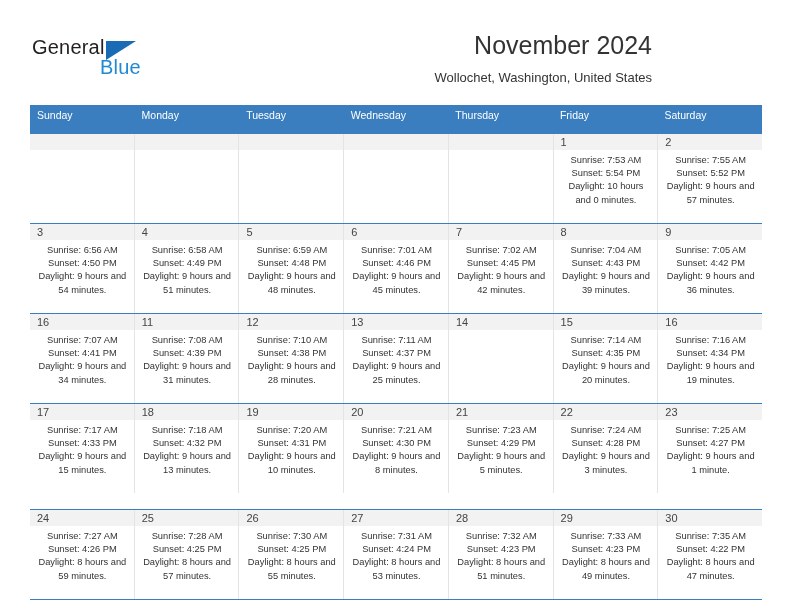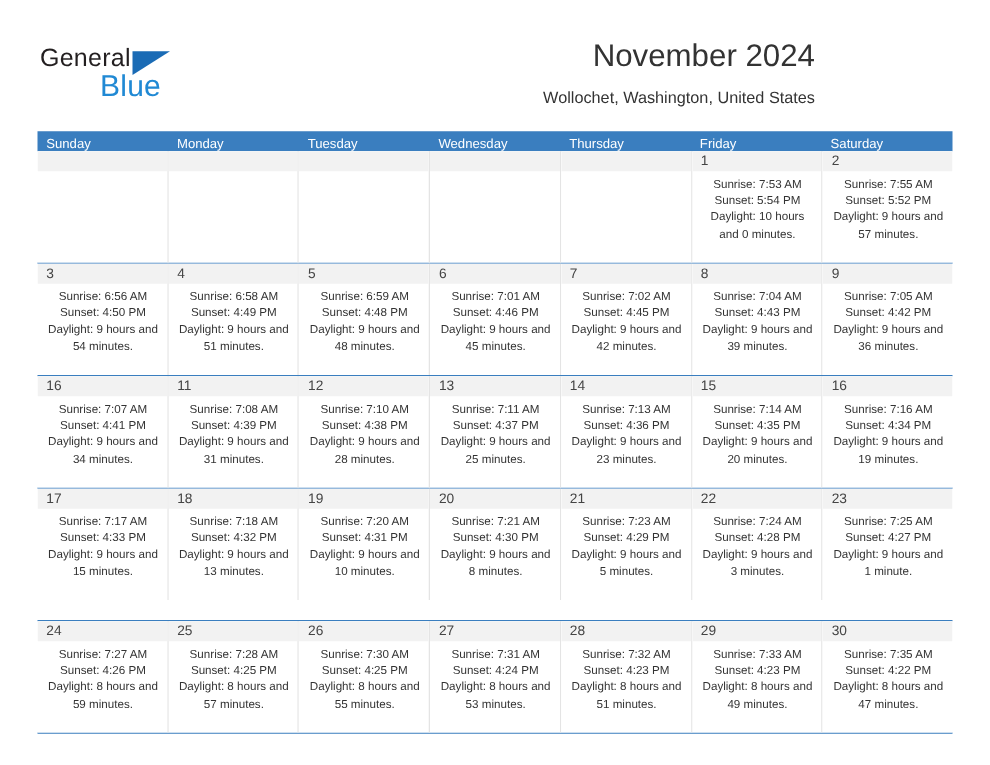--- a/index.html
+++ b/index.html
@@ -49,23 +49,23 @@
     position: absolute;
     left: 74px;
     top: 5px;
     width: 0;
     height: 0;
     border-left: 30px solid #1a6bb5;
     border-bottom: 19px solid transparent;
   }
   .logo-blue {
     position: absolute;
-    left: 48px;
+    left: 68px;
     top: 20px;
-    font-size: 24px;
+    font-size: 20px;
     letter-spacing: 0.2px;
     color: #2089d4;
     font-family: "Liberation Sans", sans-serif;
   }
   .title-block {
     position: absolute;
     right: 20px;
     top: 30px;
     text-align: right;
   }
@@ -86,21 +86,21 @@
   
   .calendar {
     position: absolute;
     left: 30px;
     top: 105px;
     width: 732px;
   }
   .weekdays {
     display: flex;
     background: #3a7ebf;
-    height: 15px;
+    height: 28px;
   }
   .weekday {
     flex: 1 1 0;
     color: #ffffff;
     font-size: 10.5px;
     line-height: 21px;
     padding-left: 7px;
     box-sizing: border-box;
     white-space: nowrap;
   }
@@ -297,25 +297,20 @@
           <div class="day-cell">
             <div class="daynum-strip">13</div>
             <div class="day-info">
               <div>Sunrise: 7:11 AM</div>
               <div>Sunset: 4:37 PM</div>
               <div class="daylight-line">Daylight: 9 hours and 25 minutes.</div>
             </div>
           </div>
           <div class="day-cell">
             <div class="daynum-strip">14</div>
-            <div class="day-info">
-              <div>Sunrise: 7:13 AM</div>
-              <div>Sunset: 4:36 PM</div>
-              <div class="daylight-line">Daylight: 9 hours and 23 minutes.</div>
-            </div>
           </div>
           <div class="day-cell">
             <div class="daynum-strip">15</div>
             <div class="day-info">
               <div>Sunrise: 7:14 AM</div>
               <div>Sunset: 4:35 PM</div>
               <div class="daylight-line">Daylight: 9 hours and 20 minutes.</div>
             </div>
           </div>
           <div class="day-cell">

